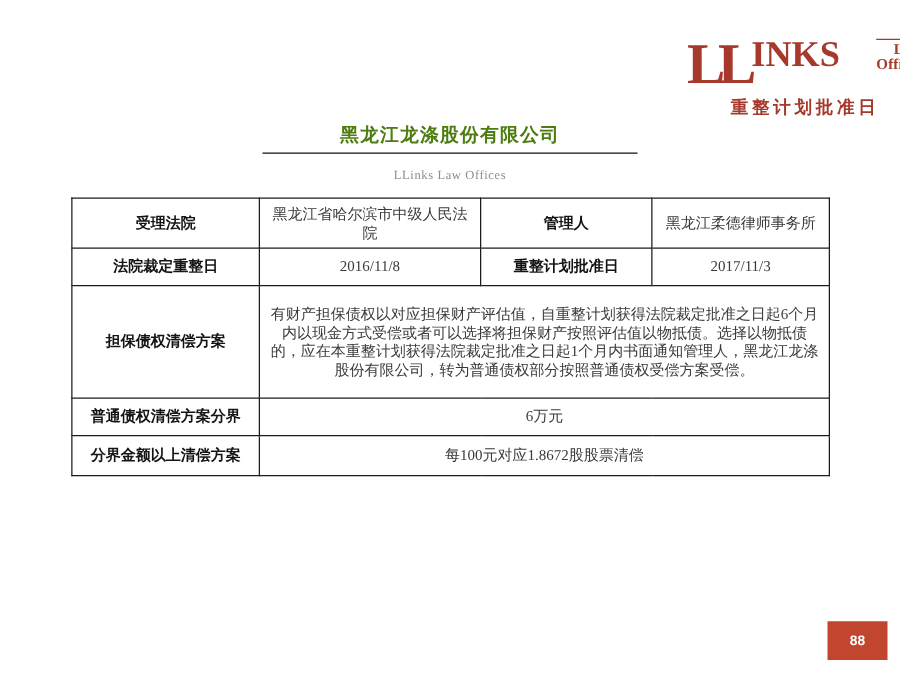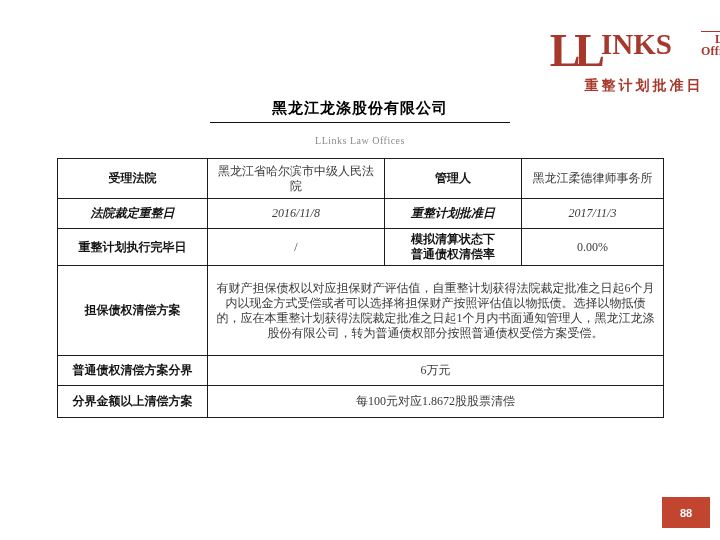--- a/index.html
+++ b/index.html
@@ -66,21 +66,21 @@
 
   
   .title-block {
     position: absolute;
     top: 99px; left: 0; width: 720px;
     text-align: center;
   }
   .doc-title {
     font-size: 15px;
     font-weight: 700;
-    color: #000000;
+    color: #4d7c0f;
     letter-spacing: 1px;
     text-align: center;
   }
   .title-rule {
     width: 300px;
     height: 0;
     border-bottom: 1.2px solid #111111;
     margin: 4px auto 0 auto;
   }
   .doc-subtitle {
@@ -113,21 +113,21 @@
     color: #141414;
   }
   td.prewrap { white-space: pre-line; }
   td.para {
     text-align: justify;
     text-justify: inter-ideograph;
     padding: 4px 9px;
     line-height: 17.5px;
   }
   tr.r1 { height: 40px; }
-  tr.r2 { height: 30px; font-style: italic; }
+  tr.r2 { height: 30px; }
   tr.r3 { height: 37px; }
   tr.r4 { height: 90px; }
   tr.r5 { height: 30px; }
   tr.r6 { height: 30px; }
   tr.r7 { height: 32px; }
 
   
   .page-badge {
     position: absolute;
     right: 10px; bottom: 12px;
@@ -175,27 +175,20 @@
       <td>黑龙江省哈尔滨市中级人民法院</td>
       <td class="hdr">管理人</td>
       <td>黑龙江柔德律师事务所</td>
     </tr>
     <tr class="r2">
       <td class="hdr">法院裁定重整日</td>
       <td>2016/11/8</td>
       <td class="hdr">重整计划批准日</td>
       <td>2017/11/3</td>
     </tr>
-    <tr class="r3">
-      <td class="hdr">重整计划执行完毕日</td>
-      <td>/</td>
-      <td class="hdr prewrap">模拟清算状态下
-普通债权清偿率</td>
-      <td>0.00%</td>
-    </tr>
     <tr class="r4">
       <td class="hdr">担保债权清偿方案</td>
       <td class="para" colspan="3">有财产担保债权以对应担保财产评估值，自重整计划获得法院裁定批准之日起6个月内以现金方式受偿或者可以选择将担保财产按照评估值以物抵债。选择以物抵债的，应在本重整计划获得法院裁定批准之日起1个月内书面通知管理人，黑龙江龙涤股份有限公司，转为普通债权部分按照普通债权受偿方案受偿。</td>
     </tr>
     <tr class="r5">
       <td class="hdr">普通债权清偿方案分界</td>
       <td colspan="3">6万元</td>
     </tr>
     <tr class="r7">
       <td class="hdr">分界金额以上清偿方案</td>

